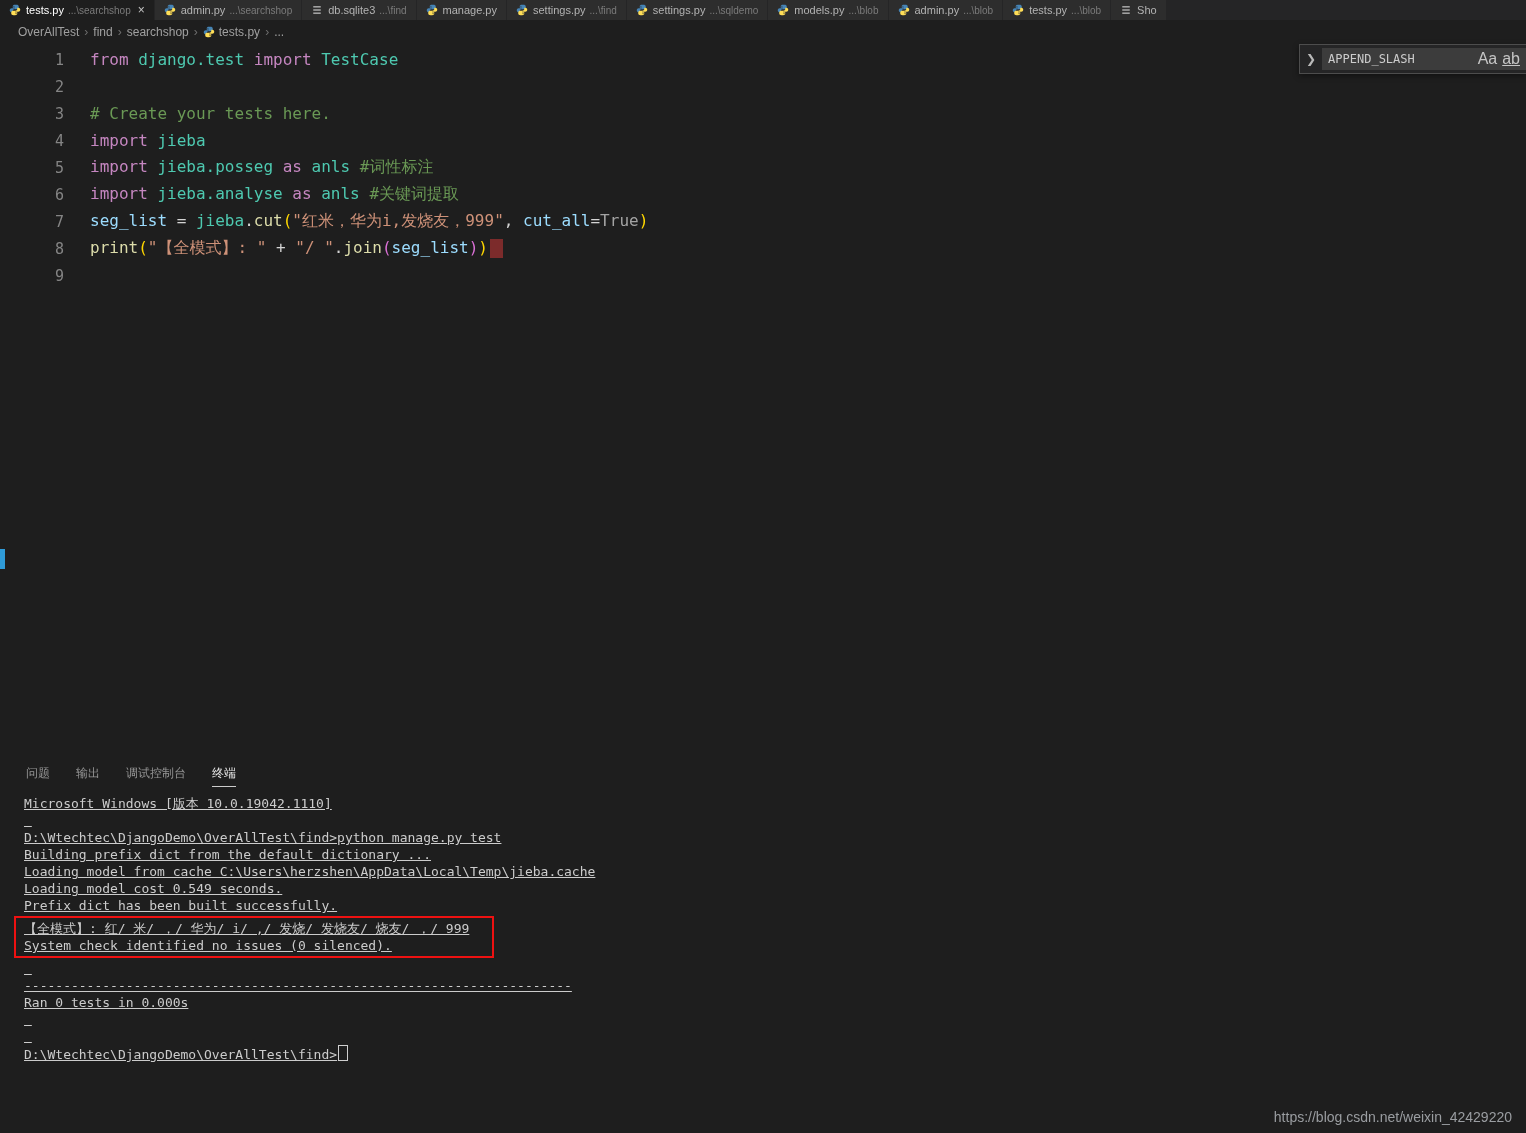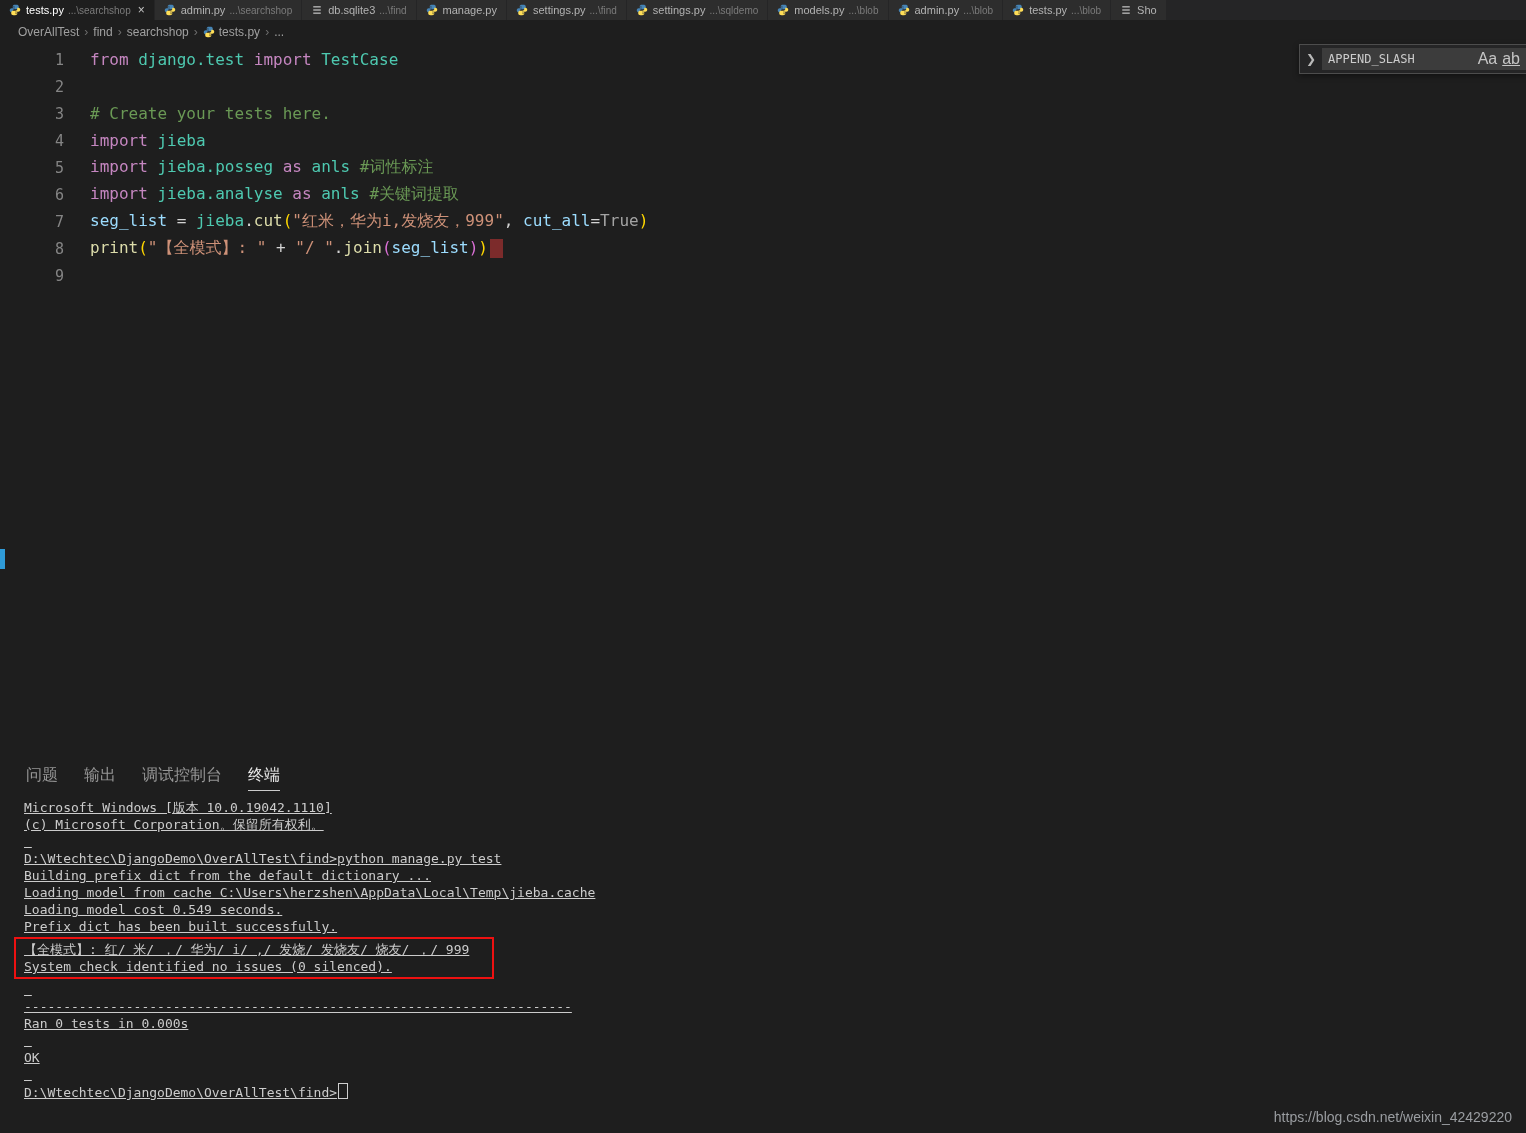--- a/index.html
+++ b/index.html
@@ -36,21 +36,21 @@
   .fw-chevron{color:#b9b9b9;font-size:12px;padding:0 6px;cursor:pointer;}
   .fw-input{flex:1;height:22px;background:#3c3c3c;display:flex;align-items:center;padding:0 6px;
     font-size:12px;color:#cccccc;font-family:"DejaVu Sans Mono",monospace;cursor:text;}
   .fw-query{flex:1;white-space:nowrap;overflow:hidden;}
   .fw-icon{color:#c5c5c5;font-size:16px;margin-left:5px;cursor:pointer;font-family:"Liberation Sans",sans-serif;}
   .fw-icon.ww{text-decoration:underline;}
   
   .edge-marker{position:absolute;left:0;top:549px;width:5px;height:20px;background:#2f9bd8;}
   
   .panel{position:absolute;left:0;top:758px;right:0;bottom:0;background:#1e1e1e;}
-  .panel-tabs{display:flex;gap:26px;padding:7px 26px 3px;font-size:16px;color:#969696;}
+  .panel-tabs{display:flex;gap:26px;padding:7px 26px 3px;font-size:12px;color:#969696;}
   .panel-tab{padding-bottom:4px;cursor:pointer;}
   .panel-tab.active{color:#e7e7e7;border-bottom:1px solid #cccccc;}
   .terminal{padding:5px 0 0 24px;font-family:"DejaVu Sans Mono",monospace;font-size:13px;
     line-height:17px;color:#cccccc;}
   .term-line{height:17px;white-space:pre;text-decoration:underline;}
   .highlight-box{border:2px solid #ee1111;margin:2px 0 2px -10px;padding:2px 0 2px 8px;
     width:480px;box-sizing:border-box;}
   .term-cursor{display:inline-block;width:8px;height:14px;border:1px solid #cfcfcf;
     vertical-align:-2px;margin-left:1px;}
   
@@ -233,34 +233,32 @@
 
 <div class="panel">
   <div class="panel-tabs">
       <span class="panel-tab">问题</span>
       <span class="panel-tab">输出</span>
       <span class="panel-tab">调试控制台</span>
       <span class="panel-tab active">终端</span>
     </div>
   <div class="terminal">
       <div class="term-line">Microsoft Windows [版本 10.0.19042.1110]</div>
-      <div class="term-line">(c) Microsoft Corporation。保留所有权利。</div>
       <div class="term-line">&nbsp;</div>
       <div class="term-line">D:\Wtechtec\DjangoDemo\OverAllTest\find&gt;python manage.py test</div>
       <div class="term-line">Building prefix dict from the default dictionary ...</div>
       <div class="term-line">Loading model from cache C:\Users\herzshen\AppData\Local\Temp\jieba.cache</div>
       <div class="term-line">Loading model cost 0.549 seconds.</div>
       <div class="term-line">Prefix dict has been built successfully.</div>
       <div class="highlight-box">
         <div class="term-line">【全模式】: 红/ 米/ ，/ 华为/ i/ ,/ 发烧/ 发烧友/ 烧友/ ，/ 999</div>
         <div class="term-line">System check identified no issues (0 silenced).</div>
       </div>
       <div class="term-line">&nbsp;</div>
       <div class="term-line">----------------------------------------------------------------------</div>
       <div class="term-line">Ran 0 tests in 0.000s</div>
       <div class="term-line">&nbsp;</div>
-      <div class="term-line">OK</div>
       <div class="term-line">&nbsp;</div>
       <div class="term-line">D:\Wtechtec\DjangoDemo\OverAllTest\find&gt;<span class="term-cursor"></span></div>
     </div>
 </div>
 
 <div class="watermark">https://blog.csdn.net/weixin_42429220</div>
 
 </body></html>

